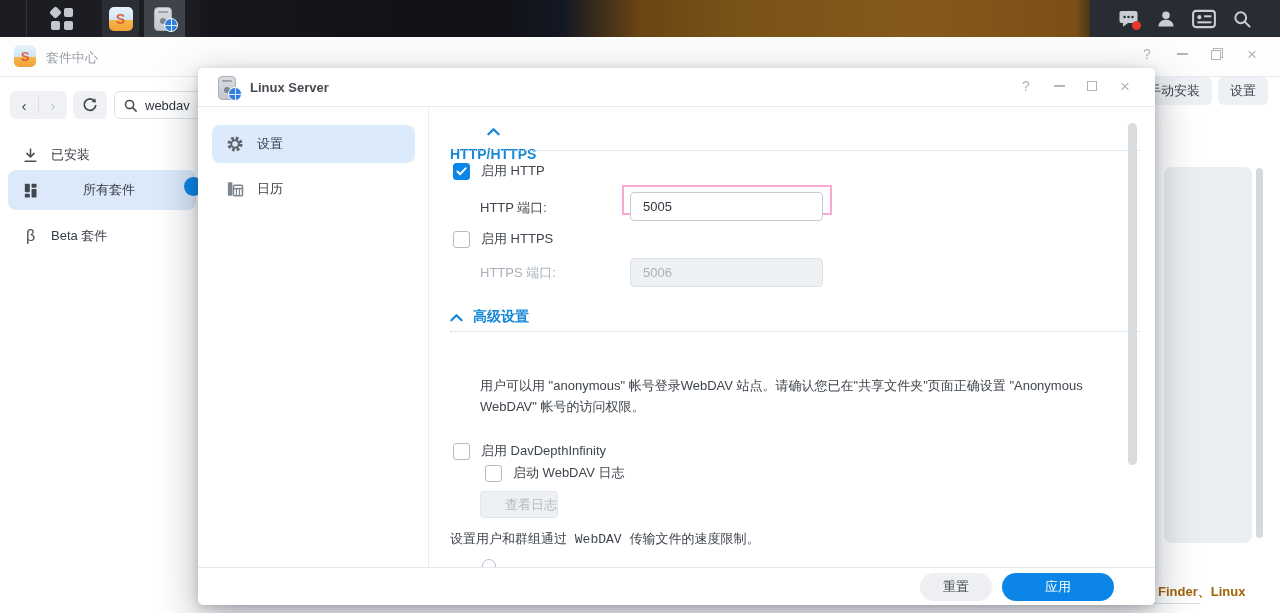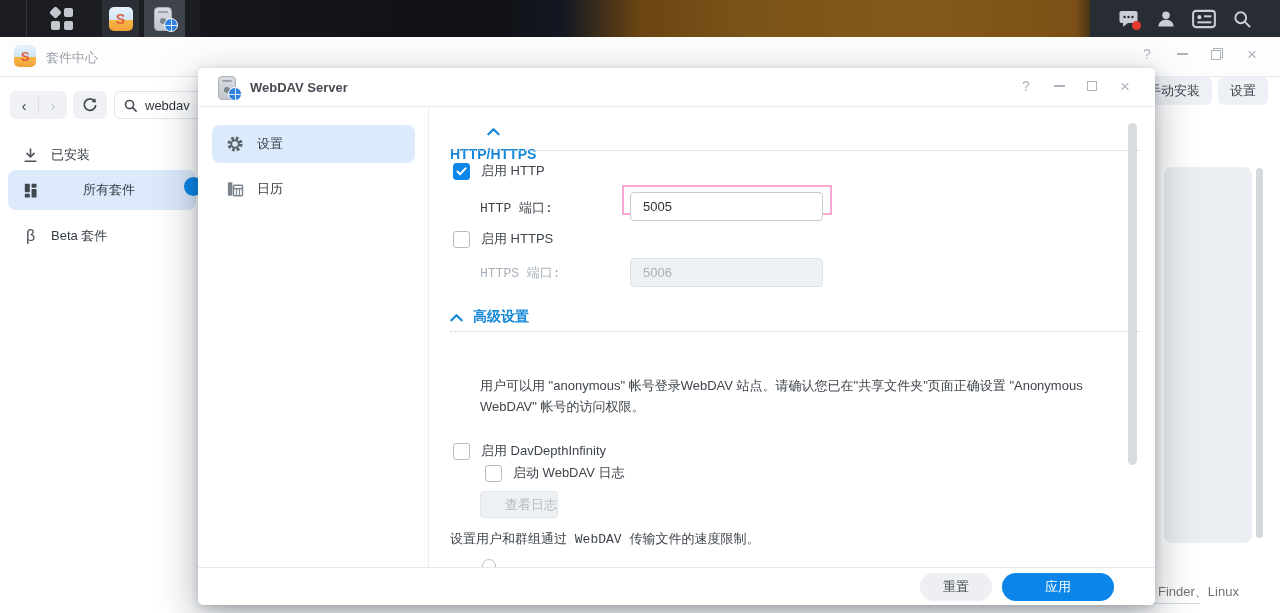--- a/index.html
+++ b/index.html
@@ -76,21 +76,21 @@
     padding-left:22px; font-size:13px; color:#383e45; cursor:pointer; }
   .pc-side-item .sel-bg { position:absolute; left:8px; right:2px; top:-3px; bottom:-3px; background:#dce9fb; border-radius:8px; z-index:0; }
   .pc-side-item > * { position:relative; z-index:1; }
   .pc-badge { position:absolute; left:184px; top:140px; width:19px; height:19px; border-radius:50%; background:#0c86e8; z-index:5; }
   .btn-lite { position:absolute; top:0; height:28px; background:#edf0f4; border:none; border-radius:6px;
     font-size:13px; color:#3f454c; cursor:pointer; padding:0 12px; white-space:nowrap; }
   .pc-detail-sliver { position:absolute; left:1146px; top:130px; width:18px; height:376px; background:#ffffff; }
   .pc-detail-sliver i { position:absolute; left:5px; top:10px; width:3px; height:3px; background:#d34b3a; border-radius:50%; }
   .pc-detail-panel { position:absolute; left:1164px; top:130px; width:88px; height:376px; background:#ebeff3; border-radius:8px; }
   .pc-scrollbar { position:absolute; left:1256px; top:131px; width:7px; height:370px; background:#d5d8dc; border-radius:4px; }
-  .pc-detail-text { position:absolute; left:1158px; top:546px; font-size:13px; color:#737373; white-space:nowrap; }
+  .pc-detail-text { position:absolute; left:1158px; top:546px; font-size:13px; color:#a16207; white-space:nowrap;font-weight:bold; }
   .pc-detail-line { position:absolute; left:1146px; top:566px; width:54px; height:1px; background:#d8dde2; }
 
   
   .dialog { position:absolute; left:198px; top:68px; width:957px; height:537px; background:#ffffff;
     border-radius:5px; box-shadow:0 14px 42px rgba(15,25,40,.35), 0 2px 8px rgba(15,25,40,.18); z-index:20; }
   .dlg-titlebar { position:absolute; left:0; top:0; width:100%; height:39px; border-bottom:1px solid #e9ecef; }
   .dlg-title { position:absolute; left:52px; top:12px; font-size:13px; font-weight:bold; color:#454b52; }
   .dlg-ticon { position:absolute; left:18px; top:7px; }
   .dlg-controls { position:absolute; right:22px; top:10px; display:flex; gap:17px; align-items:center; color:#9aa2ab; }
 
@@ -101,21 +101,21 @@
   .dlg-vsep { position:absolute; left:230px; top:39px; width:1px; height:460px; background:#e9edf1; }
 
   .dlg-content { position:absolute; left:230px; top:39px; width:727px; height:460px; overflow:hidden; }
   .sect-head { position:absolute; left:22px; display:flex; align-items:center; gap:10px;
     font-size:14px; font-weight:bold; color:#1487d8; }
   .dotted { position:absolute; left:22px; width:690px; border-bottom:1px dotted #c7d3df; }
   .cb-row { position:absolute; left:25px; display:flex; align-items:center; gap:11px; font-size:13px; color:#3f454c; }
   .cb { width:17px; height:17px; border:1px solid #b4bcc6; border-radius:3px; background:#fff; cursor:pointer;
     display:flex; align-items:center; justify-content:center; flex:none; }
   .cb.checked { background:#0a86e8; border-color:#0a86e8; }
-  .field-label { position:absolute; left:52px; font-size:13px; color:#3f454c;font-family:Liberation Mono, monospace; }
+  .field-label { position:absolute; left:52px; font-size:13px; color:#3f454c; }
   .field-label.disabled { color:#a8b1ba; }
   .port-input { position:absolute; width:193px; height:29px; border:1px solid #c6ccd4; border-radius:4px;
     font-size:13px; color:#2f353b; padding:0 12px; outline:none; background:#fff;
     font-family:"Liberation Sans","DejaVu Sans",sans-serif; }
   .port-input:disabled { background:#eef1f4; color:#a8b1ba; border-color:#dde2e8; }
   .red-frame { position:absolute; left:194px; top:78px; width:210px; height:30px; border:2px solid #f9a8d4; }
   .para { position:absolute; left:52px; width:614px; font-size:13px; line-height:21px; color:#3f454c; }
   .btn-mini { position:absolute; left:52px; width:78px; height:27px; background:#eef1f4; border:1px solid #e2e6ea;
     border-radius:4px; font-size:13px; color:#b3bcc4;text-align:right; }
   .plain-text { position:absolute; left:22px; font-size:13px; color:#3f454c;font-family:Liberation Mono, monospace; }
@@ -267,21 +267,21 @@
     <div class="dlg-titlebar">
       <span class="davicon dlg-ticon" style="width:26px;height:26px;">
         <span class="drive" style="left:2px;top:1px;width:18px;height:24px;"></span>
         <span class="slot" style="left:6px;top:5px;width:10px;height:2px;"></span>
         <span class="hub" style="left:8px;top:12px;width:6px;height:6px;"></span>
         <span class="globe" style="right:0;bottom:0;width:14px;height:14px;">
           <i style="left:0;top:6px;width:14px;height:1px;"></i>
           <i style="left:6px;top:0;width:1px;height:14px;"></i>
         </span>
       </span>
-      <span class="dlg-title">WebDAV Server</span>
+      <span class="dlg-title">Linux Server</span>
       <div class="dlg-controls">
         <button class="wctl">?</button>
         <button class="wctl">
             <span class="ic-min"></span>
           </button>
         <button class="wctl">
             <span class="ic-max"></span>
           </button>
         <button class="wctl" style="font-size:17px;">×</button>
       </div>

